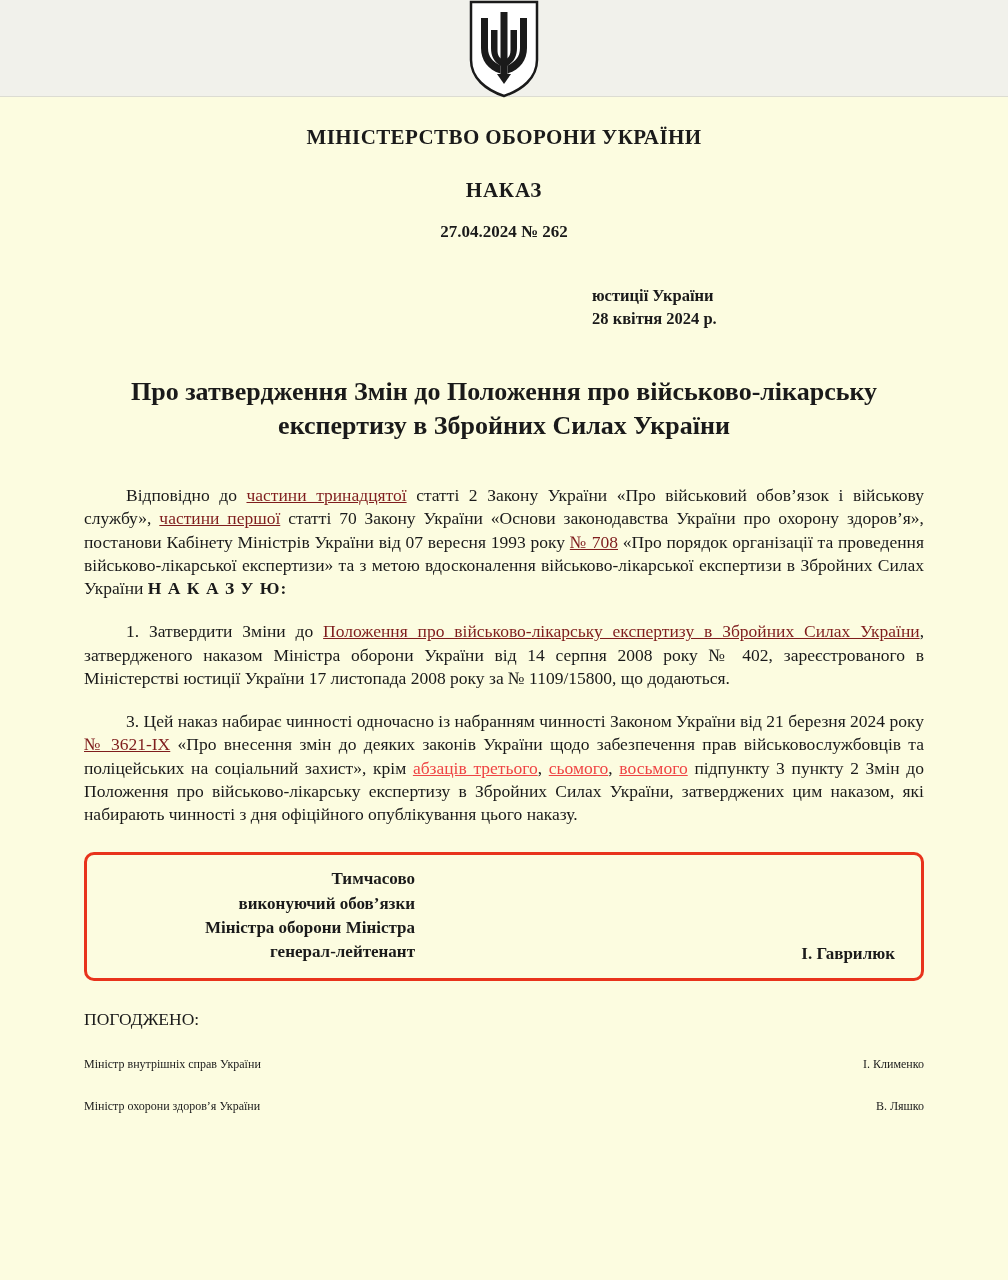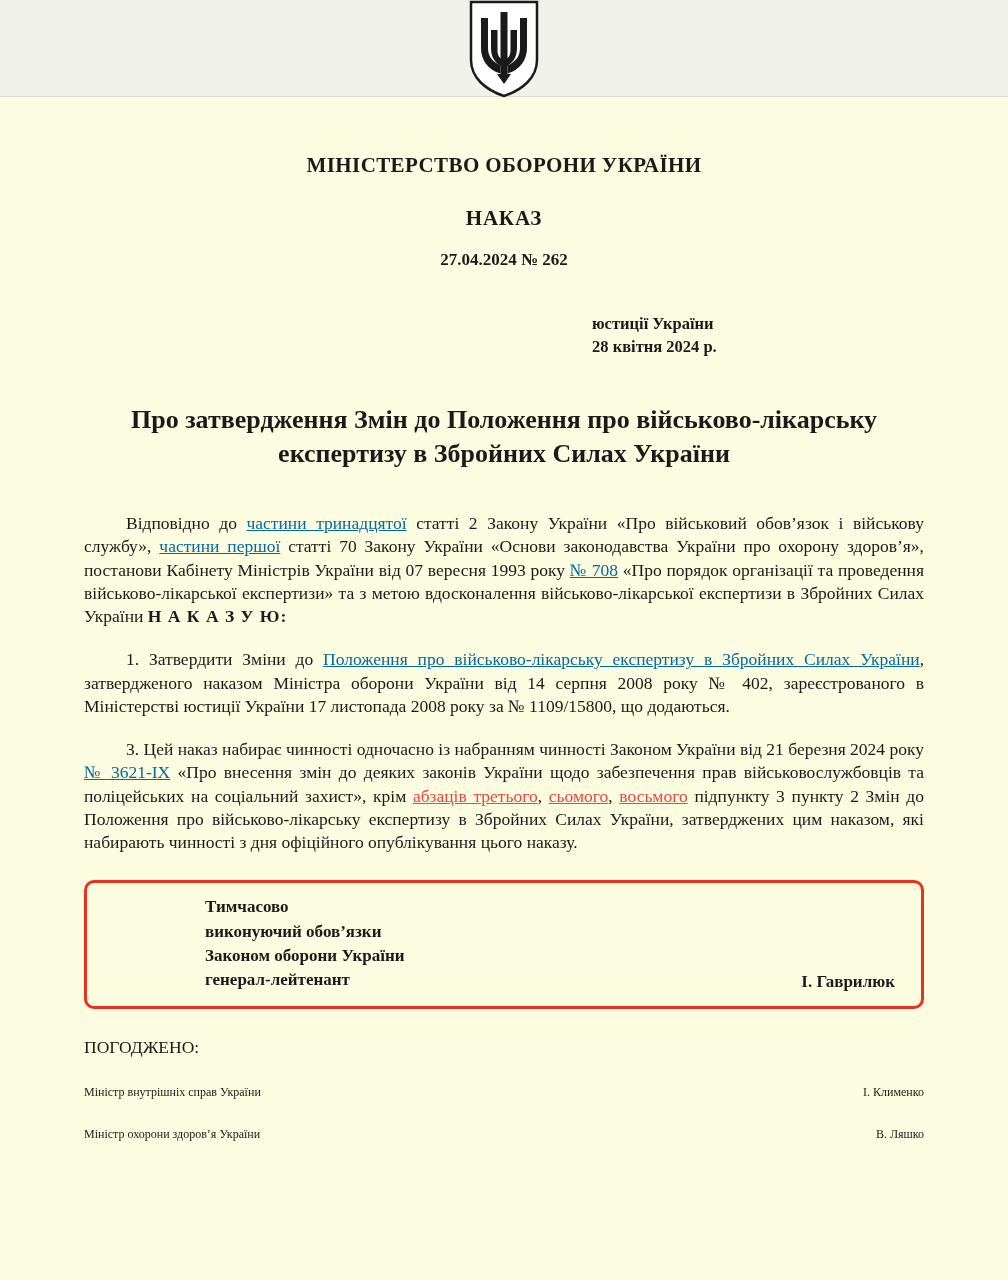--- a/index.html
+++ b/index.html
@@ -38,21 +38,21 @@
     padding: 0 84px;
     box-sizing: border-box;
     width: 1008px;
   }
 
   .ministry {
     text-align: center;
     font-weight: bold;
     font-size: 21px;
     letter-spacing: 0.4px;
-    margin-top: 56px;
+    margin-top: 28px;
   }
   .doctype {
     text-align: center;
     font-weight: bold;
     font-size: 21px;
     letter-spacing: 0.8px;
     margin-top: 28px;
   }
   .docnum {
     text-align: center;
@@ -84,37 +84,38 @@
     line-height: 1.33;
     margin: 20px 0 0 0;
     text-indent: 42px;
   }
   p.body-par:first-of-type {
     margin-top: 40px;
   }
   .nb { font-weight: bold; letter-spacing: 1px; }
 
   a.lnk {
-    color: #0369a1;
+    color: #7f1d1d;
     text-decoration: underline;
   }
   a.lnk-green {
     color: #ef4444;
     text-decoration: underline;
   }
 
   
   .sig-box {
     margin-top: 26px;
     border: 3px solid #e8331c;
     border-radius: 10px;
     padding: 12px 22px 14px 22px;
     display: flex;
     justify-content: space-between;
     align-items: flex-end;
+    text-align: right;
   }
   .sig-left {
     font-weight: bold;
     font-size: 17px;
     line-height: 1.42;
     padding-left: 96px;
   }
   .sig-right {
     font-weight: bold;
     font-size: 17px;
@@ -167,21 +168,21 @@
 
   <p class="body-par"><span>1. Затвердити Зміни до </span><a class="lnk" href="#">Положення про військово-лікарську експертизу в Збройних Силах України</a><span>, затвердженого наказом Міністра оборони України від 14 серпня 2008 року № 402, зареєстрованого в Міністерстві юстиції України 17 листопада 2008 року за № 1109/15800, що додаються.</span></p>
 
 
   <p class="body-par"><span>3. Цей наказ набирає чинності одночасно із набранням чинності Законом України від 21 березня 2024 року </span><a class="lnk" href="#">№ 3621-IX</a><span> «Про внесення змін до деяких законів України щодо забезпечення прав військовослужбовців та поліцейських на соціальний захист», крім </span><a class="lnk-green" href="#">абзаців третього</a><span>, </span><a class="lnk-green" href="#">сьомого</a><span>, </span><a class="lnk-green" href="#">восьмого</a><span> підпункту 3 пункту 2 Змін до Положення про військово-лікарську експертизу в Збройних Силах України, затверджених цим наказом, які набирають чинності з дня офіційного опублікування цього наказу.</span></p>
 
   <div class="sig-box">
     <div class="sig-left">
       <div>Тимчасово</div>
       <div>виконуючий обов’язки</div>
-      <div>Законом оборони України</div>
+      <div>Міністра оборони Міністра</div>
       <div>генерал-лейтенант</div>
     </div>
     <div class="sig-right">І. Гаврилюк</div>
   </div>
 
   <div class="approved-label">ПОГОДЖЕНО:</div>
 
   <div class="approve-row">
     <div>Міністр внутрішніх справ України</div>
     <div>І. Клименко</div>

